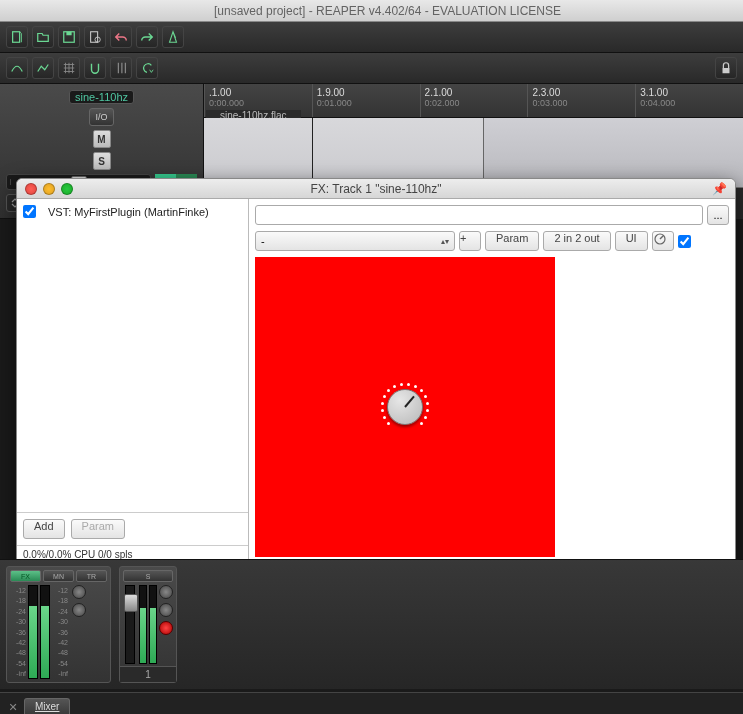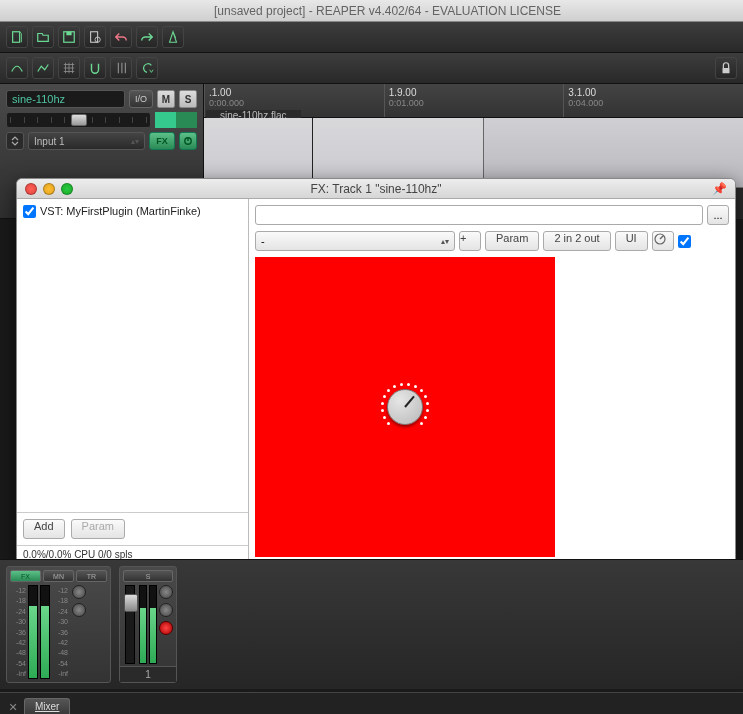--- a/index.html
+++ b/index.html
@@ -13,21 +13,21 @@
 .toolbar { background: linear-gradient(#3d3d3d,#292929); padding: 4px 6px; display: flex; gap: 4px; border-bottom: 1px solid #111; }
 .toolbar-btn { width: 22px; height: 22px; background: linear-gradient(#3a3a3a,#262626); border: 1px solid #444; border-radius: 3px; display: flex; align-items: center; justify-content: center; cursor: pointer; }
 .toolbar-btn svg { width: 14px; height: 14px; }
 .lock-btn { margin-left: auto; }
 
 
 .workarea { display: flex; background: #222; height: 135px; }
 
 
 .track-panel { width: 204px; background: linear-gradient(#4a4a4a,#2f2f2f); border-right: 1px solid #111; border-bottom: 1px solid #111; padding: 6px; position: relative; }
-.track-head { display: flex; align-items: center; gap: 4px; margin-bottom: 4px; }
+.track-head { display: flex; align-items: center; gap: 4px; margin-bottom: 4px; flex-direction: column; }
 .track-name { flex: 1; height: 18px; background: #1a1a1a; border: 1px solid #555; border-radius: 3px; color: #4fc6a1; font-size: 11px; padding: 0 5px; display: flex; align-items: center; }
 .pill-btn { height: 18px; background: linear-gradient(#555,#333); border: 1px solid #666; border-radius: 3px; color: #ccc; font-size: 9px; padding: 0 5px; display: flex; align-items: center; cursor: pointer; }
 .sq-btn { width: 18px; height: 18px; background: linear-gradient(#ddd,#bbb); border: 1px solid #888; border-radius: 2px; color: #333; font-size: 10px; display: flex; align-items: center; justify-content: center; cursor: pointer; font-weight: bold; }
 .track-slider-row { display: flex; align-items: center; gap: 4px; margin-bottom: 4px; }
 .hslider { flex: 1; height: 16px; background: #1a1a1a; border: 1px solid #444; border-radius: 3px; position: relative; }
 .hslider .thumb { position: absolute; top: 1px; left: 50%; width: 16px; height: 12px; background: linear-gradient(#ddd,#999); border: 1px solid #666; border-radius: 2px; transform: translateX(-50%); }
 .hslider .dots { position: absolute; inset: 0; display: flex; justify-content: space-between; padding: 0 3px; align-items: center; }
 .hslider .dots i { width: 1px; height: 6px; background: #444; }
 .palette { width: 42px; height: 16px; display: flex; }
 .palette i { flex: 1; }
@@ -54,21 +54,21 @@
 .traffic { display: flex; gap: 6px; position: absolute; left: 8px; }
 .traffic span { width: 12px; height: 12px; border-radius: 50%; border: 1px solid rgba(0,0,0,0.25); }
 .tl-close { background: radial-gradient(#ff6057,#e0443e); }
 .tl-min { background: radial-gradient(#ffbd2e,#dea123); }
 .tl-max { background: radial-gradient(#28c940,#1aab29); }
 .fx-title { flex: 1; text-align: center; font-size: 12px; color: #444; }
 .pin { position: absolute; right: 8px; color: #777; font-size: 12px; }
 .fx-body { flex: 1; display: flex; }
 .fx-left { width: 232px; border-right: 1px solid #bbb; display: flex; flex-direction: column; }
 .fx-list { flex: 1; background: #fff; padding: 4px; }
-.fx-list-item { display: flex; gap: 4px; font-size: 11px; color: #222; padding: 2px; }
+.fx-list-item { display: flex; align-items: center; gap: 12px; font-size: 11px; color: #222; padding: 2px; }
 .fx-list-item input { margin: 0; }
 .fx-left-buttons { display: flex; gap: 6px; padding: 6px; border-top: 1px solid #ccc; }
 .light-btn { height: 20px; padding: 0 10px; background: linear-gradient(#fafafa,#e4e4e4); border: 1px solid #aaa; border-radius: 3px; font-size: 11px; color: #444; cursor: pointer; }
 .light-btn.disabled { color: #aaa; }
 .fx-status { padding: 3px 6px; font-size: 10px; color: #333; border-top: 1px solid #ccc; }
 
 .fx-right { flex: 1; display: flex; flex-direction: column; }
 .fx-top-row { display: flex; gap: 4px; padding: 6px; align-items: center; }
 .preset-input { flex: 1; height: 20px; border: 1px solid #aaa; border-radius: 3px; background: #fff; }
 .browse-btn { width: 22px; height: 20px; background: linear-gradient(#fafafa,#e4e4e4); border: 1px solid #aaa; border-radius: 3px; font-size: 11px; display: flex; align-items: center; justify-content: center; cursor: pointer; }
@@ -248,20 +248,28 @@
 
   <div class="timeline-area">
     <div class="ruler">
       <div class="ruler-seg">
           <div class="bar">.1.00</div>
           <div class="time">0:00.000</div>
         </div>
       <div class="ruler-seg">
           <div class="bar">1.9.00</div>
           <div class="time">0:01.000</div>
+        </div>
+      <div class="ruler-seg">
+          <div class="bar">2.1.00</div>
+          <div class="time">0:02.000</div>
+        </div>
+      <div class="ruler-seg">
+          <div class="bar">2.3.00</div>
+          <div class="time">0:03.000</div>
         </div>
       <div class="ruler-seg">
           <div class="bar">3.1.00</div>
           <div class="time">0:04.000</div>
         </div>
     </div>
     <div class="clip-label" style="position:absolute;top:26px;left:2px;">sine-110hz.flac</div>
     <div class="clip-lane">
       <div class="clip"></div>
       <div class="playhead"></div>

